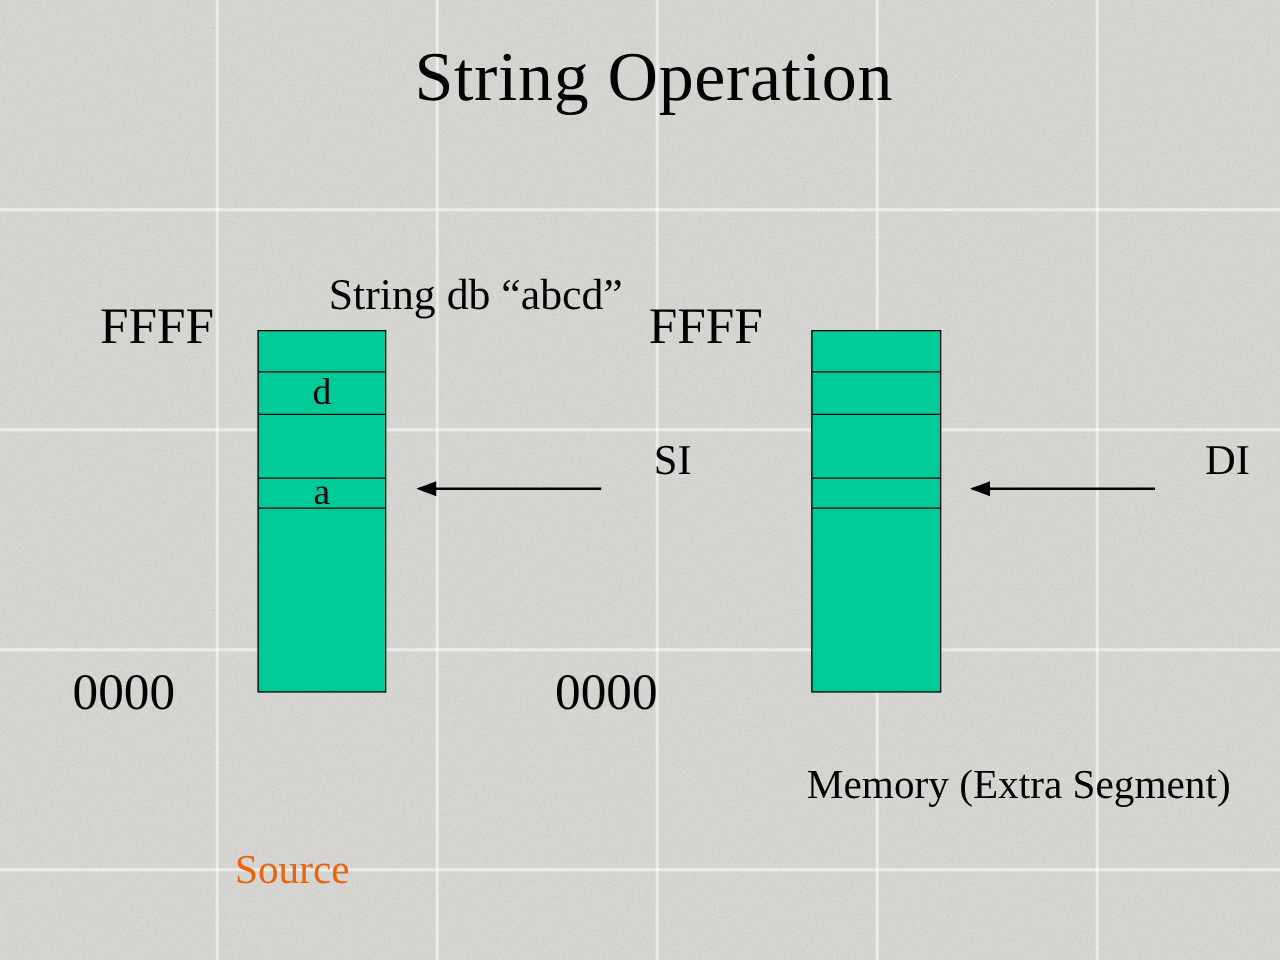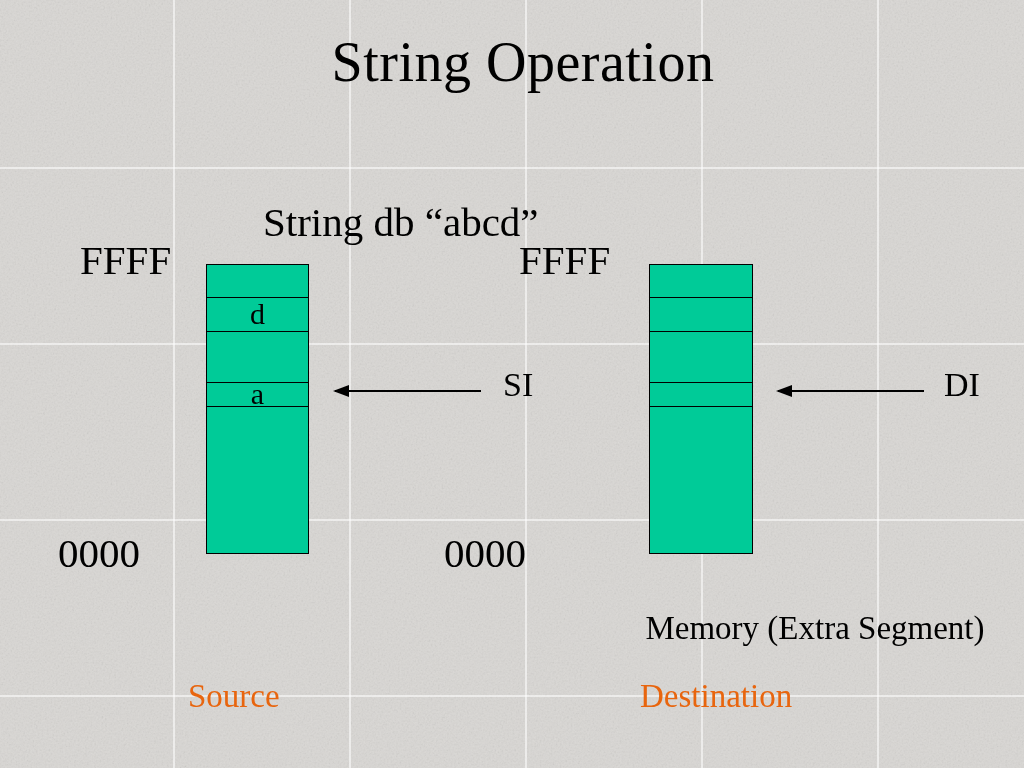--- a/index.html
+++ b/index.html
@@ -47,22 +47,22 @@
     width: 1014px;
     margin: 0;
     text-align: center;
     font-size: 56px;
     font-weight: normal;
     letter-spacing: 0.5px;
   }
   .string-decl {
     position: absolute;
     left: 263px;
-    top: 198px;
-    font-size: 41px;
+    top: 216px;
+    font-size: 35px;
     white-space: nowrap;
   }
   .addr {
     position: absolute;
     font-size: 41px;
     white-space: nowrap;
   }
   .ffff-left  { left: 80px;  top: 236px; }
   .ffff-right { left: 519px; top: 236px; }
   .zero-left  { left: 58px;  top: 529px; }
@@ -107,23 +107,24 @@
     left: -2px;
     top: -7px;
     width: 0;
     height: 0;
     border-top: 6px solid transparent;
     border-bottom: 6px solid transparent;
     border-right: 16px solid #000;
   }
   .ptr-label {
     position: absolute;
-    top: 366px;
+    top: 350px;
     font-size: 34px;
     white-space: nowrap;
+    margin-left: 20px;
   }
   .si-label { left: 503px; }
   .di-label { left: 944px; }
 
   .caption {
     position: absolute;
     top: 610px;
     font-size: 33px;
     text-align: center;
     white-space: nowrap;
@@ -189,15 +190,14 @@
     <div class="cell c5"></div>
   </div>
   <div class="addr zero-right">0000</div>
 
   <div class="arrow di-arrow">
     <div class="head"></div>
   </div>
   <div class="ptr-label di-label">DI</div>
 
   <div class="caption right-caption">Memory (Extra Segment)</div>
-  <div class="role-label right-role">Destination</div>
 
 </div>
 
 </body></html>

